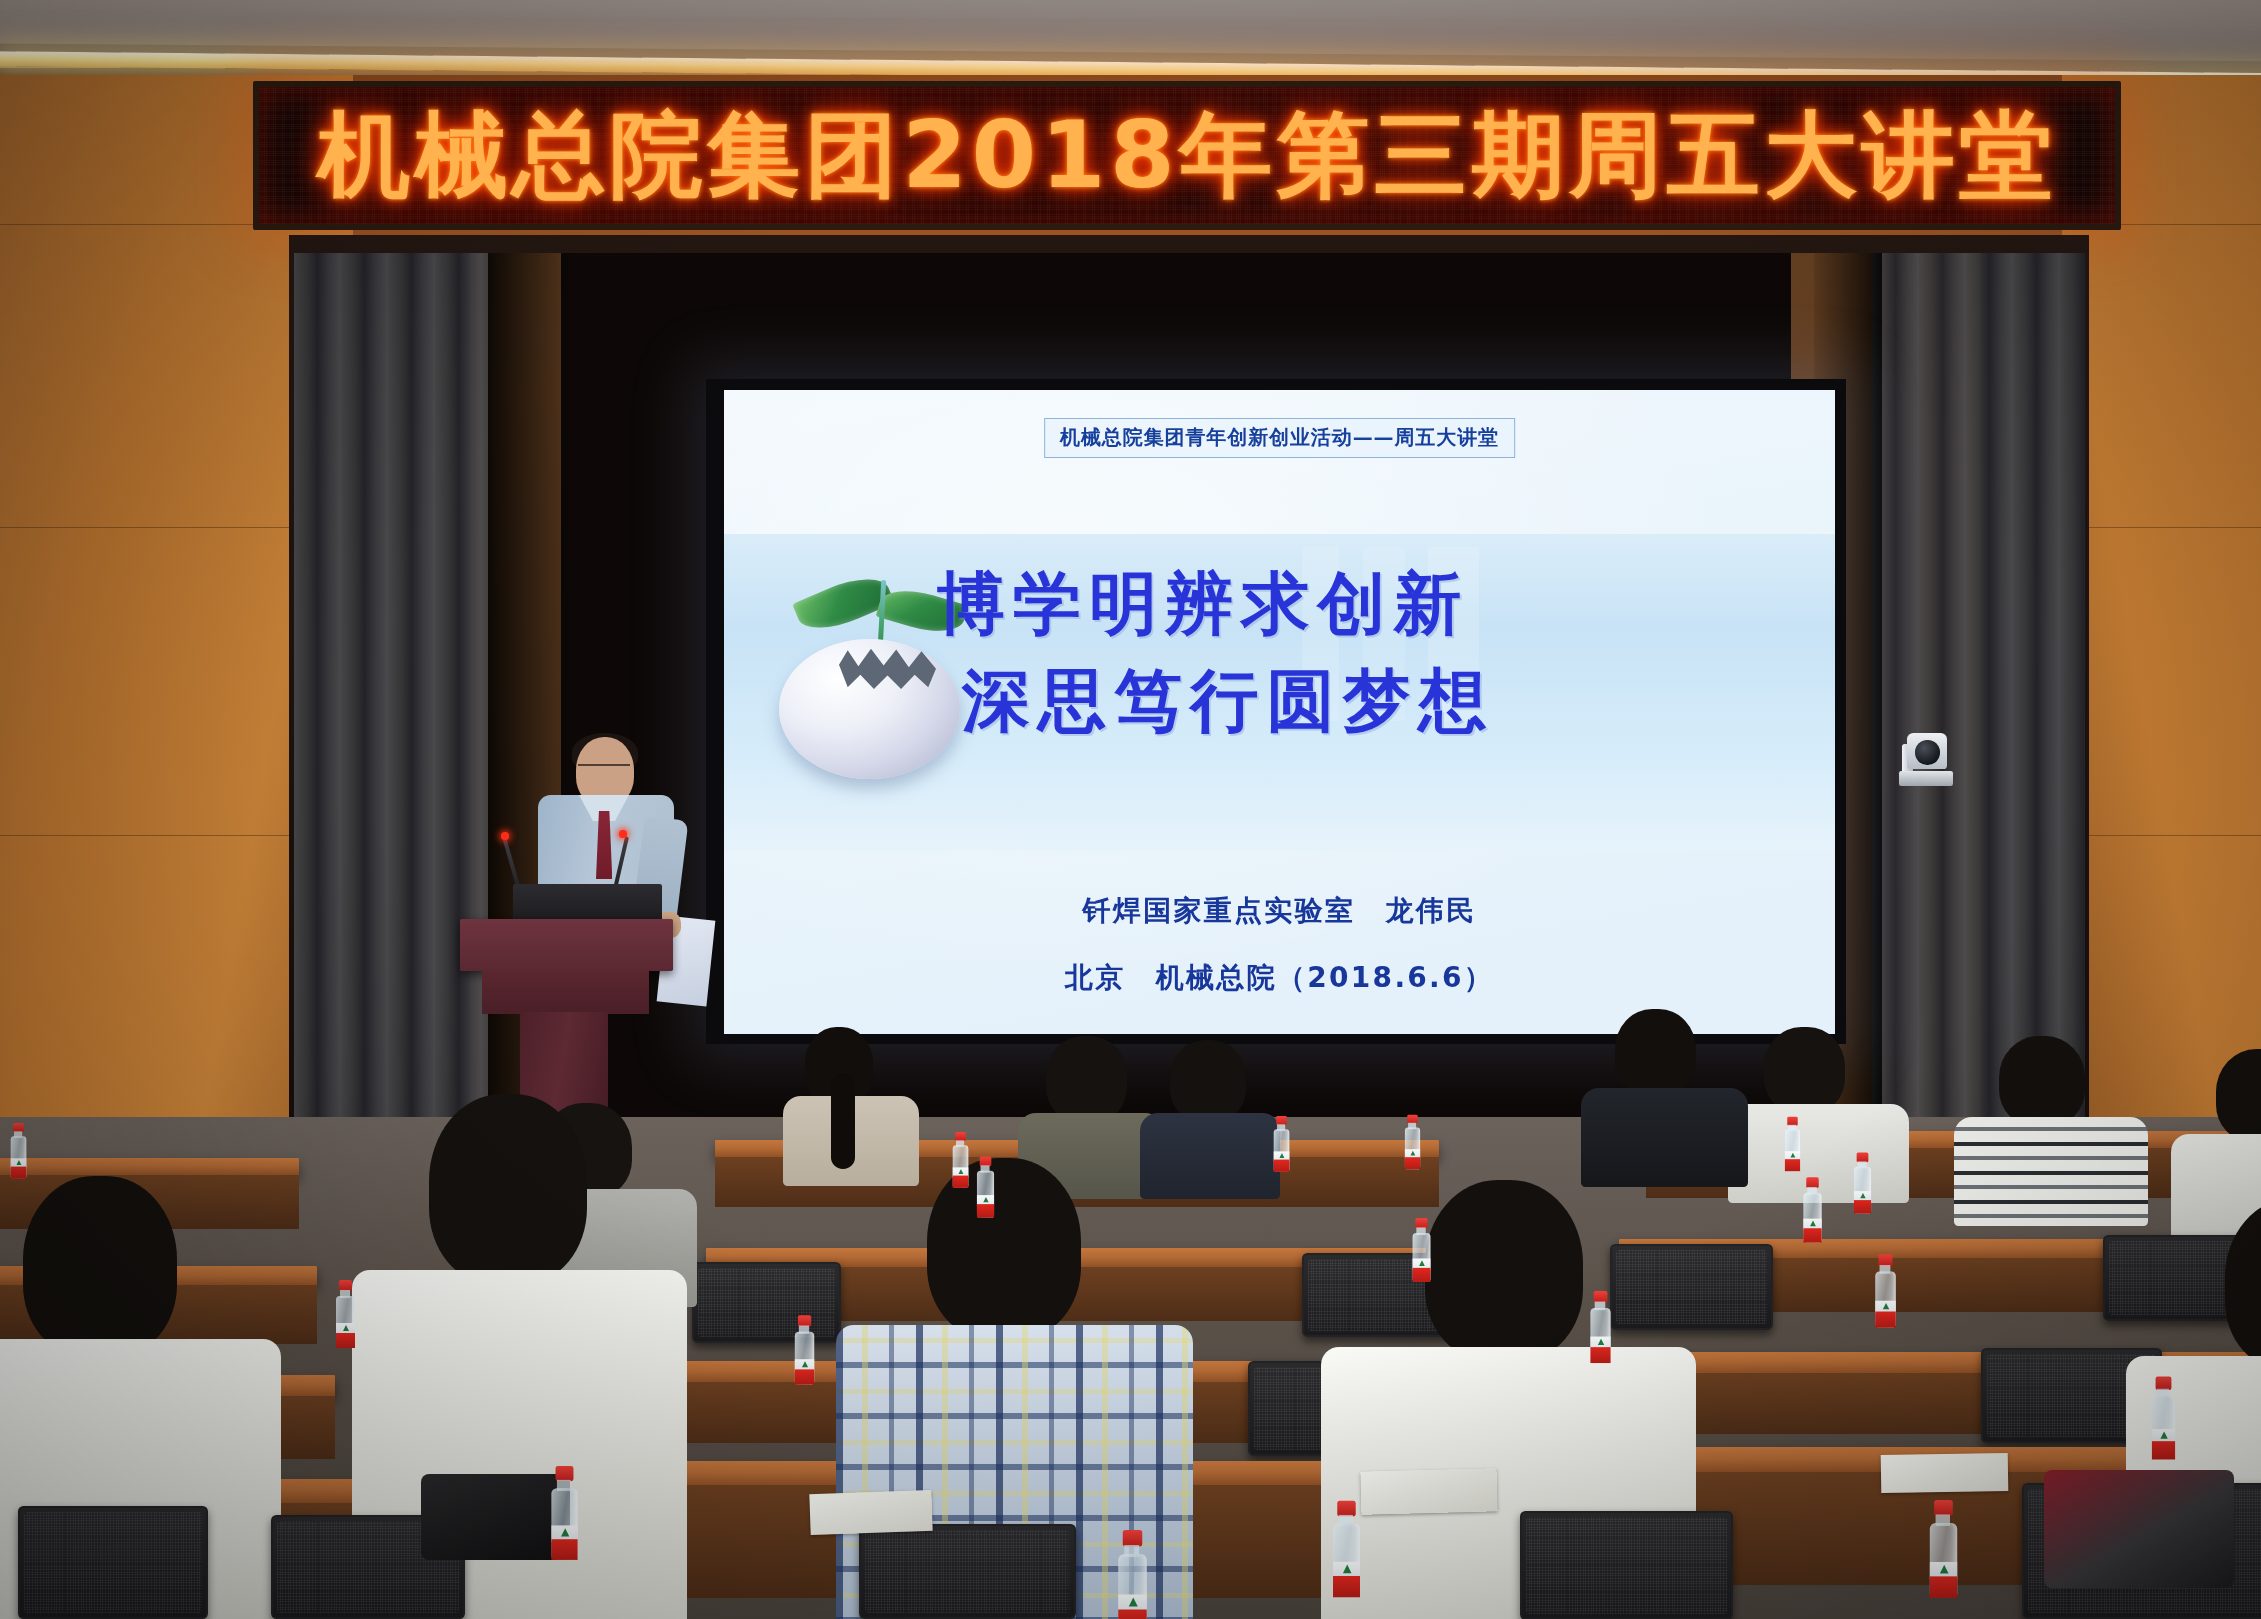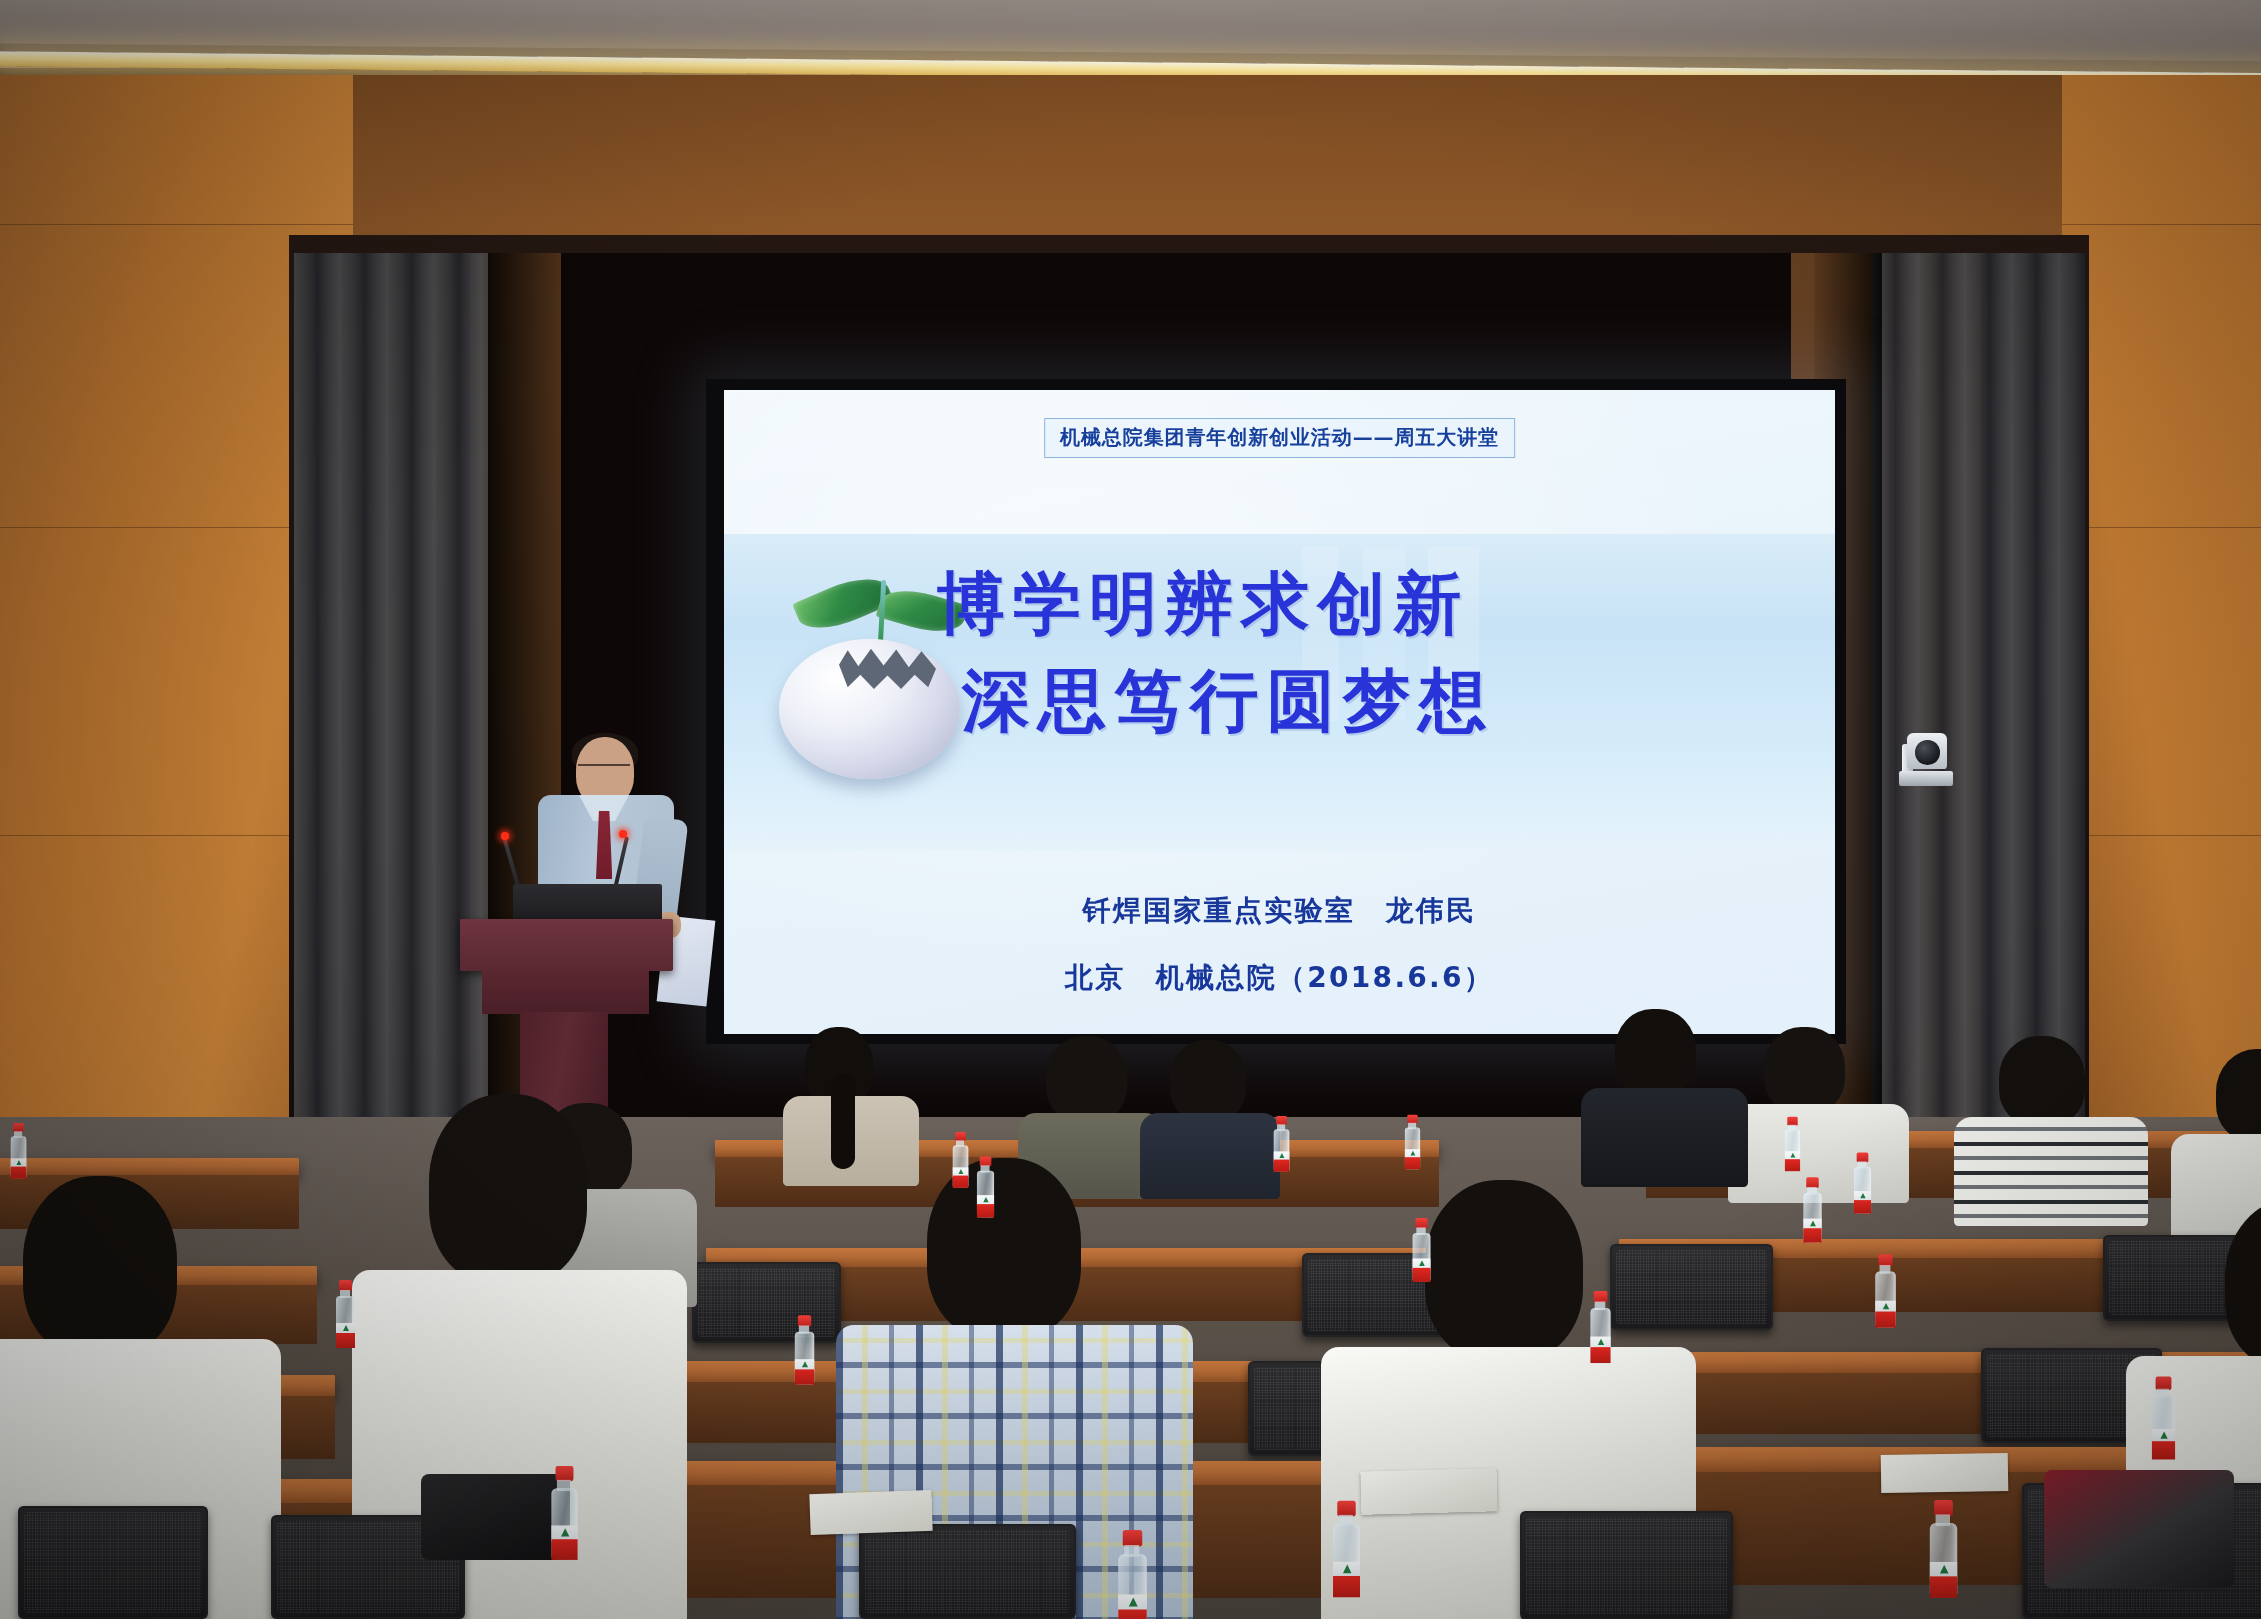--- a/index.html
+++ b/index.html
@@ -382,20 +382,23 @@
     <div class="wall-seam abs" style="left:0;top:149px;width:353px;"></div>
     <div class="wall-seam abs" style="left:0;top:452px;width:353px;"></div>
     <div class="wall-seam abs" style="left:0;top:760px;width:353px;"></div>
   </div>
   <div class="abs wall-right">
     <div class="wall-seam abs" style="left:0;top:149px;width:365px;"></div>
     <div class="wall-seam abs" style="left:0;top:452px;width:365px;"></div>
     <div class="wall-seam abs" style="left:0;top:760px;width:365px;"></div>
   </div>
 
+  <div class="abs led-frame">
+    <div class="led-text">机械总院集团2018年第三期周五大讲堂</div>
+  </div>
 
   <div class="abs recess"></div>
   <div class="abs wall-panel-dark2"></div>
   <div class="abs black-backdrop"></div>
   <div class="abs wall-panel-dark"></div>
   <div class="abs curtain left"></div>
   <div class="abs curtain right"></div>
   <div class="abs curtain-shadow" style="left:488px;width:81px;"></div>
   <div class="abs curtain-shadow" style="left:1814px;width:68px;transform:scaleX(-1);"></div>
 

